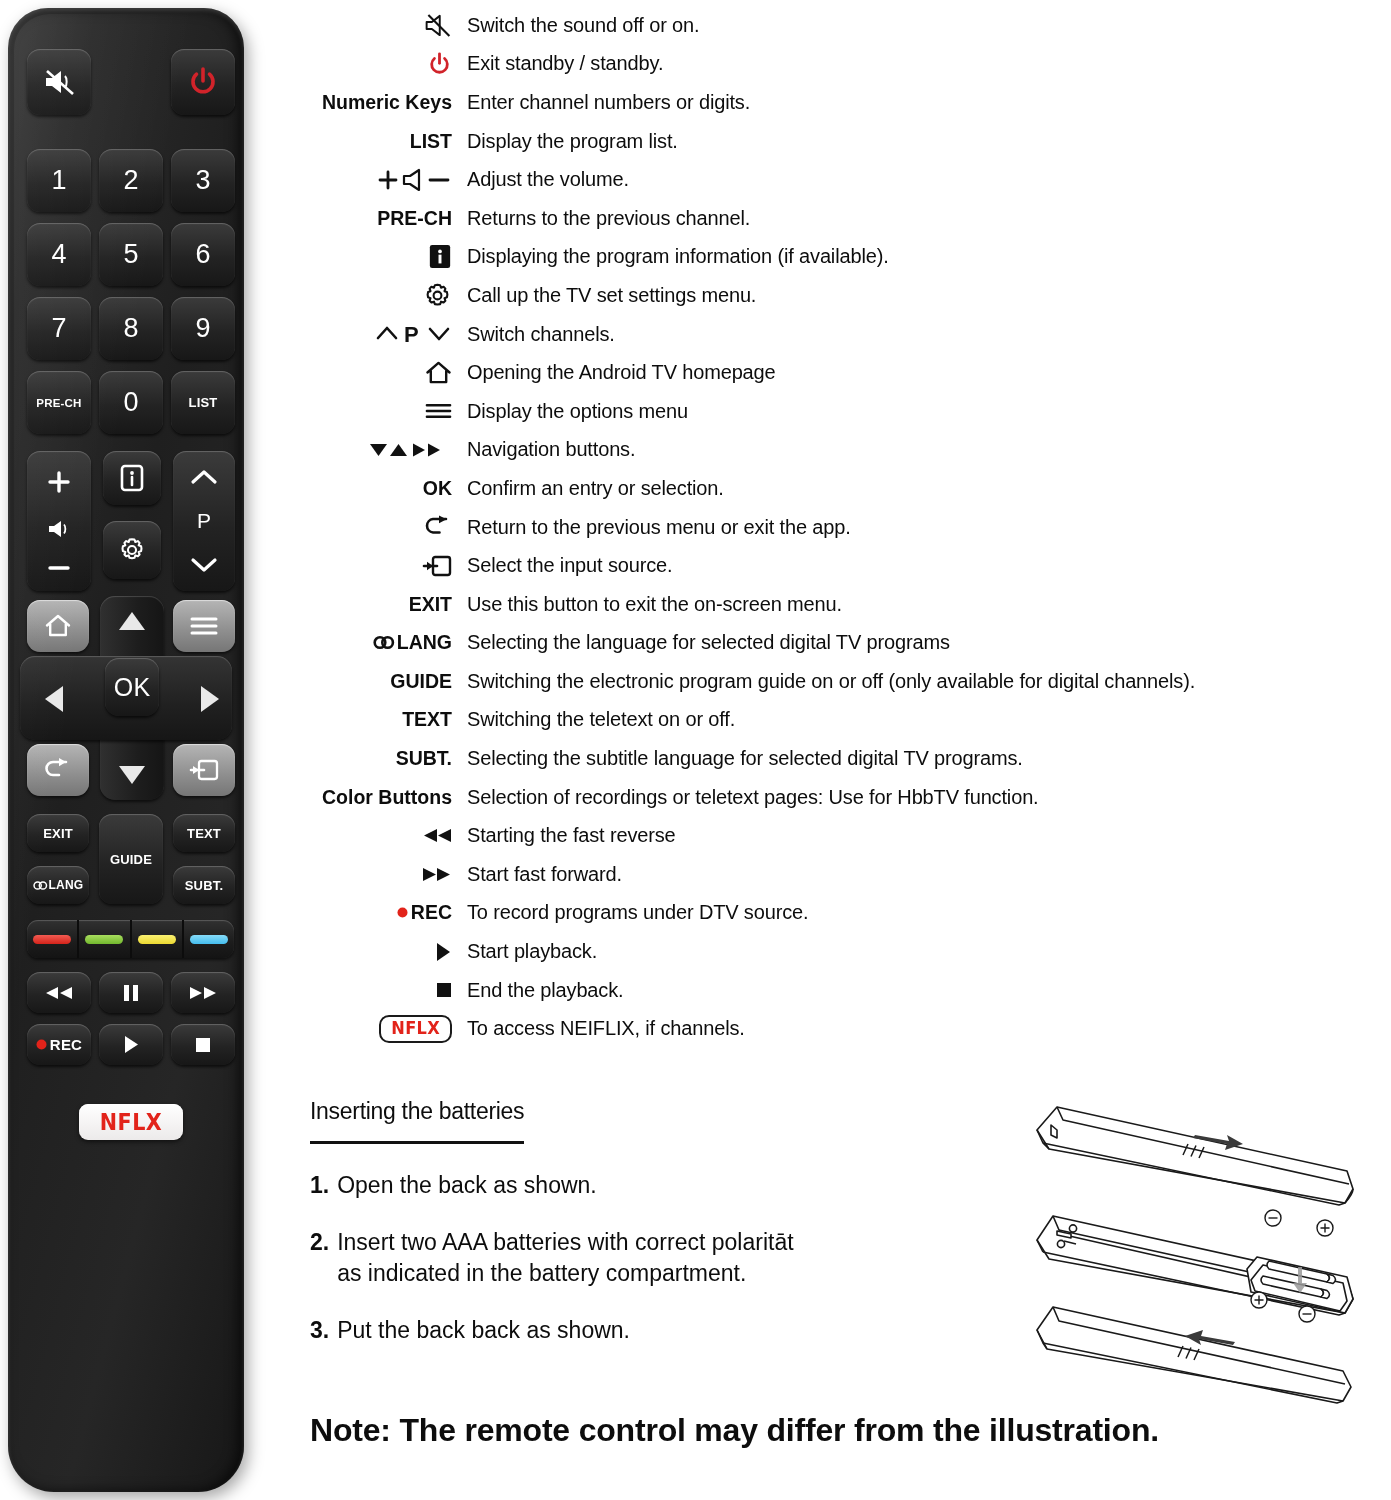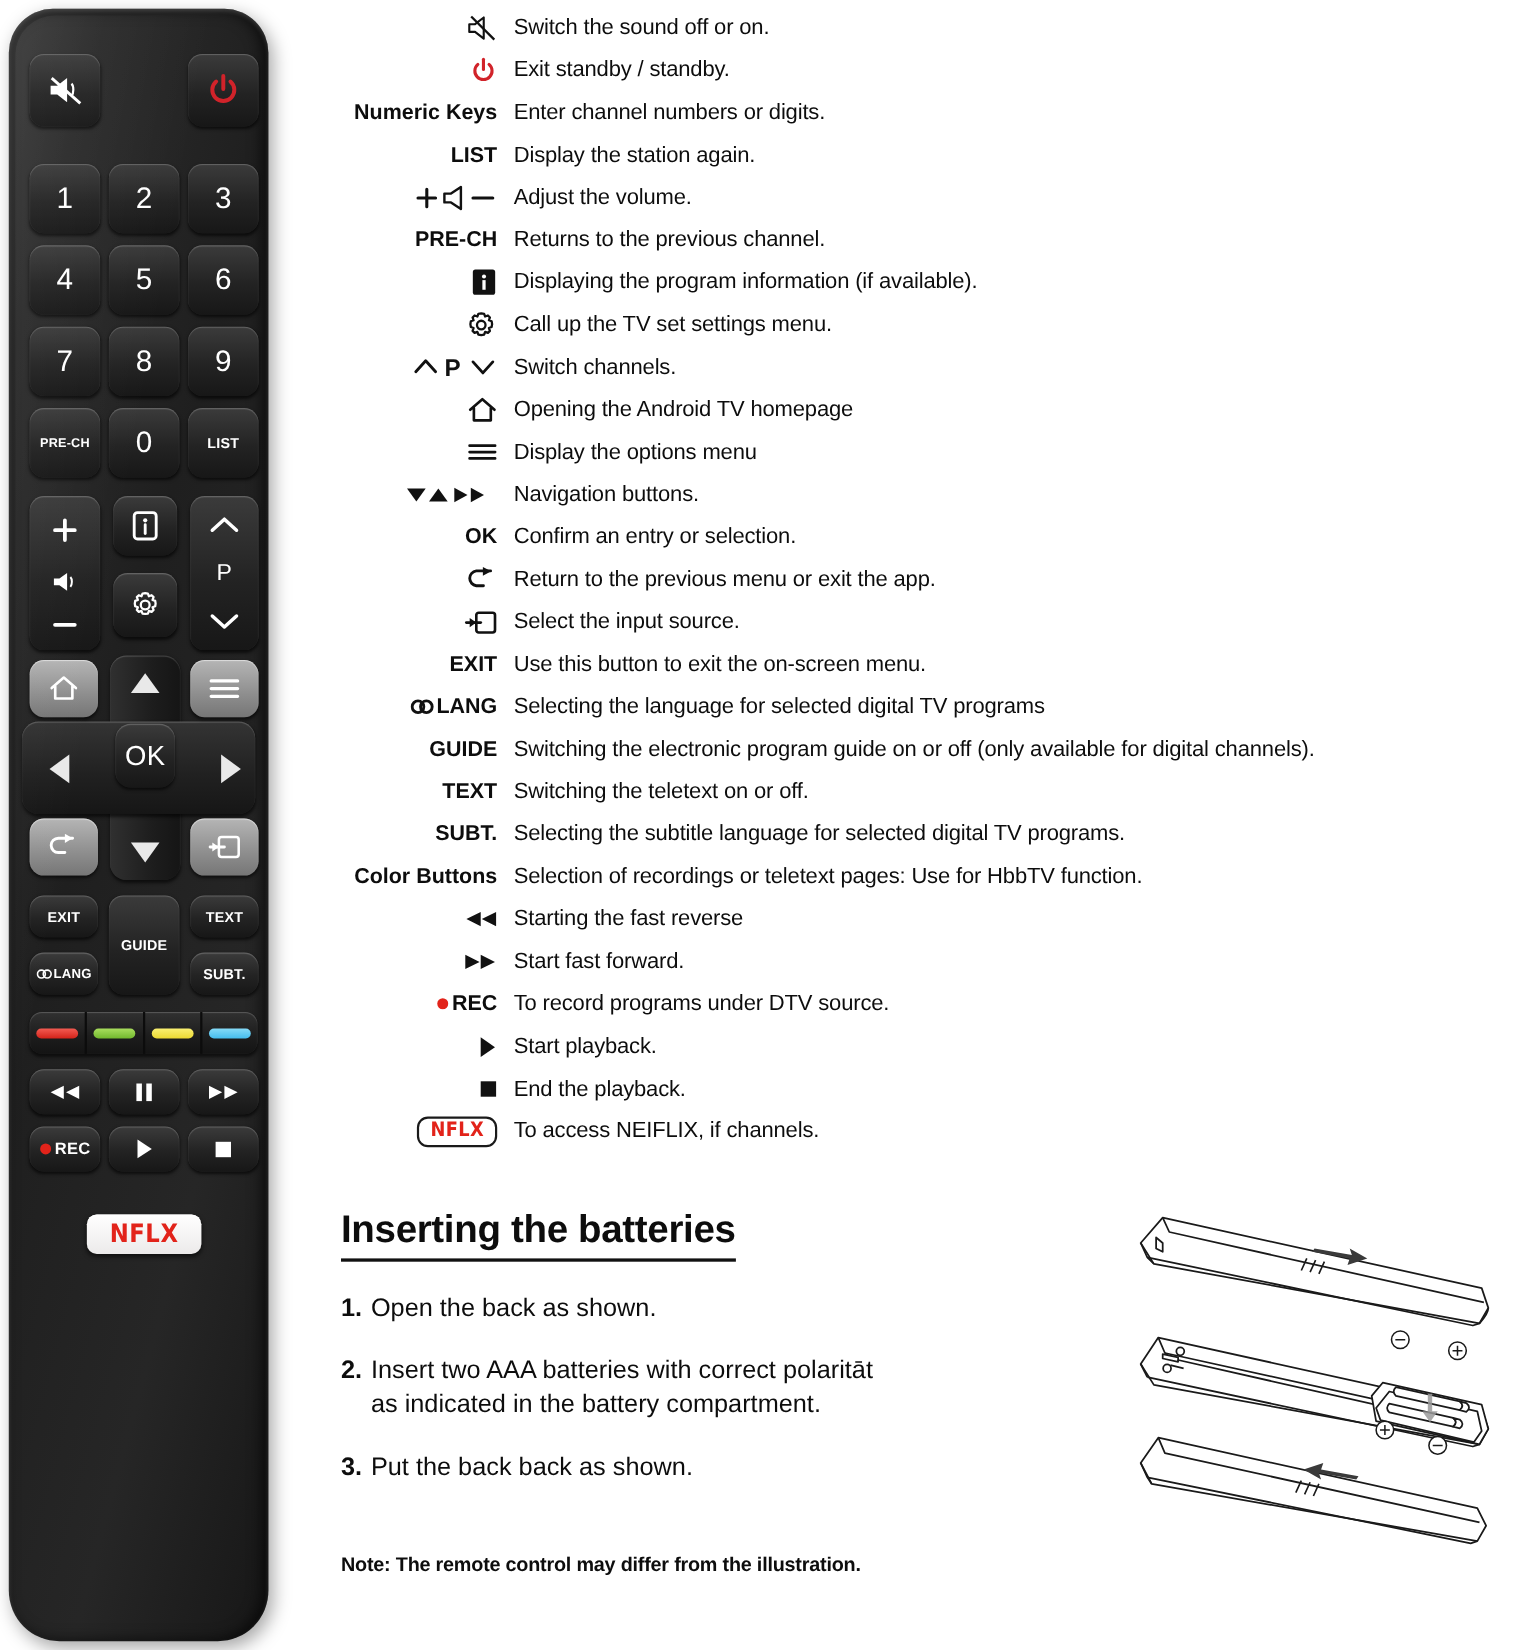--- a/index.html
+++ b/index.html
@@ -90,28 +90,28 @@
   .key .ksvg{display:block;}
   .nflxbadge{
     border:2px solid #1a1a1a;border-radius:10px;padding:1px 10px 2px;
     color:#e2231a;font-size:18px;font-weight:700;letter-spacing:.3px;
     font-family:"DejaVu Sans Condensed","Liberation Sans",sans-serif;line-height:1.15;
   }
 
   
   #batt{position:absolute;left:310px;top:1098px;width:700px;}
   #batt h2{
-    margin:0;font-size:35px;font-weight:700;letter-spacing:-.3px;
-    display:inline-block;border-bottom:3px solid #111;padding-bottom:6px;
+    margin:0;font-size:23px;font-weight:400;letter-spacing:-.3px;
+    display:inline-block;border-bottom:3px solid #111;padding-bottom:16px;
   }
   .step{display:flex;margin-top:26px;font-size:23px;line-height:1.35;}
   .step .n{font-weight:700;margin-right:8px;}
   .step .t{font-weight:400;}
   #note{
-    position:absolute;left:310px;top:1412px;font-size:18px;font-weight:700;
+    position:absolute;left:310px;top:1412px;font-size:32px;font-weight:700;
     letter-spacing:-.2px;
   }
   #battimg{position:absolute;left:995px;top:1085px;width:390px;height:320px;}
 </style>
 </head>
 <body>
 
 <div id="remote">
 
   <div class="rbtn" style="left:19px;top:41px;width:64px;height:66px;">
@@ -379,21 +379,21 @@
     <div class="desc">Exit standby / standby.</div>
   </div>
 
   <div class="row">
     <div class="key">Numeric Keys</div>
     <div class="desc">Enter channel numbers or digits.</div>
   </div>
 
   <div class="row">
     <div class="key">LIST</div>
-    <div class="desc">Display the station again.</div>
+    <div class="desc">Display the program list.</div>
   </div>
 
   <div class="row">
     <div class="key">
       <svg class="ksvg" width="76" height="26" viewBox="0 0 76 26">
         <path d="M4 13h16M12 5v16" stroke="#111" stroke-width="2.8" stroke-linecap="round"></path>
         <path d="M28 9h6l9-6v20l-9-6h-6z" fill="none" stroke="#111" stroke-width="2.2" stroke-linejoin="round"></path>
         <path d="M54 13h18" stroke="#111" stroke-width="2.8" stroke-linecap="round"></path>
       </svg>
     </div>

